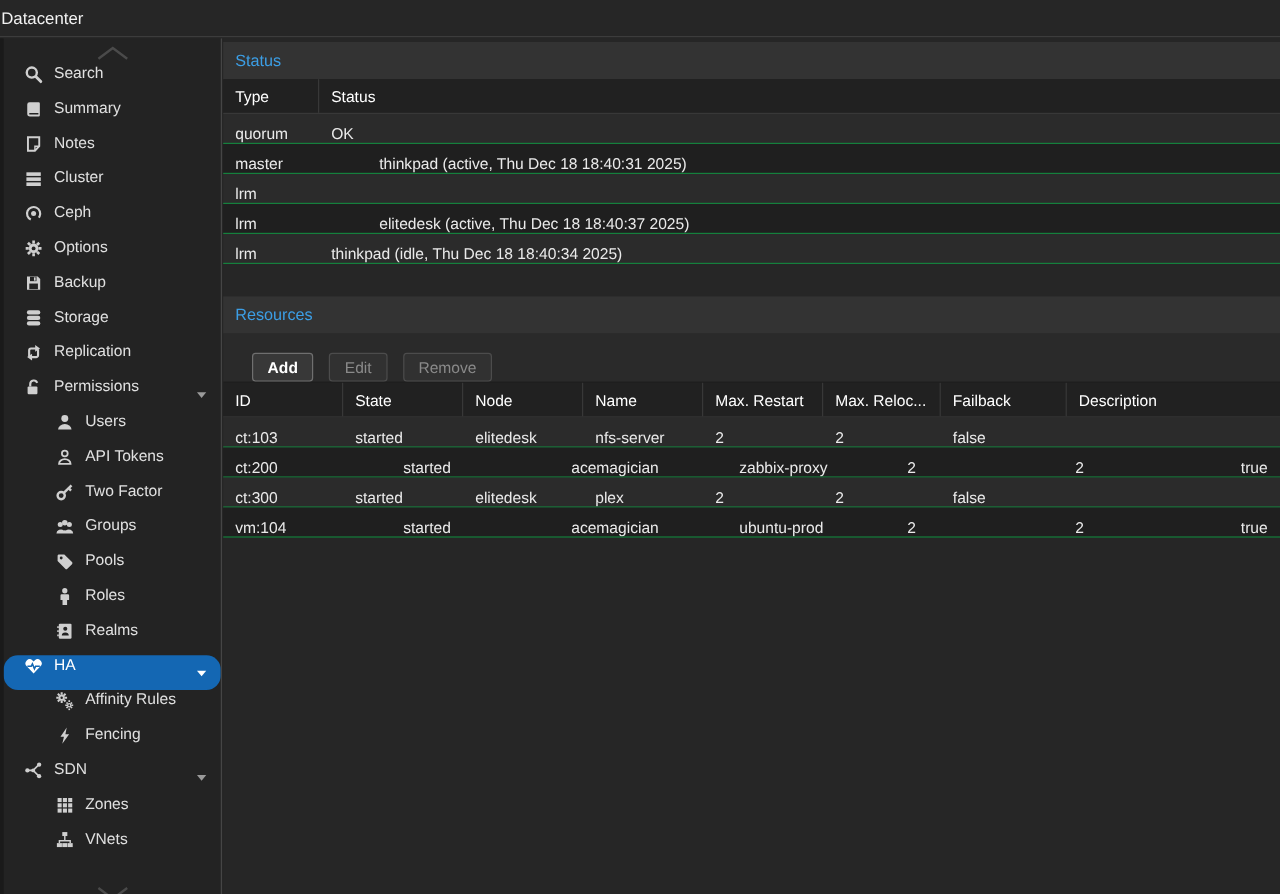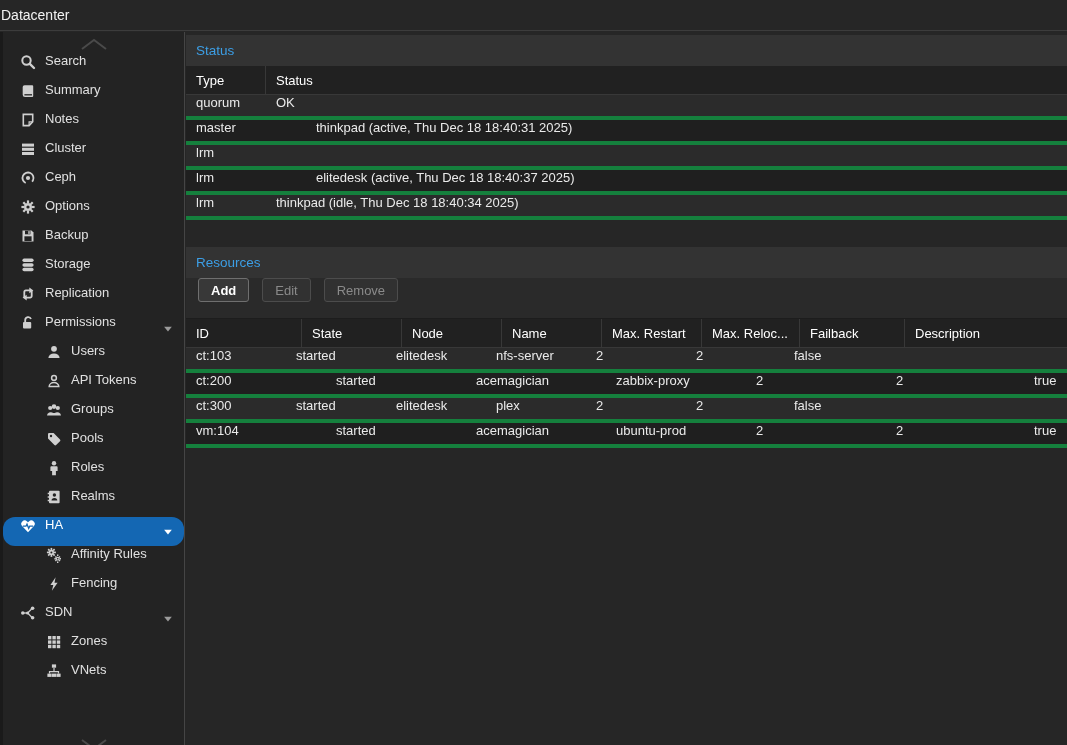--- a/index.html
+++ b/index.html
@@ -52,31 +52,31 @@
   #resources-thead{top:287px;}
   .th{
     display:flex;align-items:center;padding-left:10px;box-sizing:border-box;
     height:100%;border-right:1px solid #383838;overflow:hidden;white-space:nowrap;
   }
   .th:last-child{border-right:none;flex:1;}
   .rows{position:absolute;left:0;width:881px;}
   #status-rows{top:63px;}
   #resources-rows{top:316px;}
   .trow{
-    height:25px;display:flex;align-items:flex-start;font-size:13px;color:#eaeaea;
-    border-bottom:4px solid #15803d;box-sizing:border-box;cursor:default;
+    height:25px;display:flex;align-items:flex-end;font-size:13px;color:#eaeaea;
+    border-bottom:1px solid #15803d;box-sizing:border-box;cursor:default;
   }
   .trow.odd{background:#2b2b2b;}
   .trow.even{background:#1f1f1f;gap:40px;}
   .td{padding-left:10px;box-sizing:border-box;overflow:hidden;white-space:nowrap;flex:none;}
   .td:last-child{flex:1;}
   
   .toolbar{
     position:absolute;left:0;top:246px;width:881px;height:41px;background:#2a2a2a;
-    display:flex;align-items:flex-start;padding-left:12px;box-sizing:border-box;gap:13px;
+    display:flex;align-items:flex-end;padding-left:24px;box-sizing:border-box;gap:13px;
     border-bottom:1px solid #1d1d1d;
   }
   .btn{
     height:24px;padding:0 12px;background:#383838;border:1px solid #6f6f6f;
     border-radius:3px;color:#ffffff;font-size:13px;font-weight:bold;
     display:flex;align-items:center;cursor:pointer;font-family:"Liberation Sans",sans-serif;
   }
   .btn.disabled{color:#8a8a8a;border-color:#4c4c4c;background:#313131;font-weight:normal;cursor:default;}
 </style>
 </head>
@@ -218,20 +218,30 @@
         <span class="lbl">Users</span>
       </div>
       <div class="nav-item lvl1">
         <span class="ic">
           <svg width="16" height="16" viewBox="0 0 16 16">
             <circle cx="8" cy="4.9" r="2.4" fill="none" stroke="#cfcfcf" stroke-width="1.5"></circle>
             <path d="M3.2 13.6 a4.8 4 0 0 1 9.6 0 z" fill="none" stroke="#cfcfcf" stroke-width="1.5"></path>
           </svg>
         </span>
         <span class="lbl">API Tokens</span>
+      </div>
+      <div class="nav-item lvl1">
+        <span class="ic">
+          <svg width="16" height="16" viewBox="0 0 16 16">
+            <circle cx="5" cy="11" r="3" fill="none" stroke="#cfcfcf" stroke-width="2"></circle>
+            <line x1="7.2" y1="8.8" x2="13.6" y2="2.4" stroke="#cfcfcf" stroke-width="2"></line>
+            <line x1="11.2" y1="4.8" x2="13.2" y2="6.8" stroke="#cfcfcf" stroke-width="2"></line>
+          </svg>
+        </span>
+        <span class="lbl">Two Factor</span>
       </div>
       <div class="nav-item lvl1">
         <span class="ic">
           <svg width="16" height="16" viewBox="0 0 16 16">
             <g fill="#cfcfcf">
               <circle cx="4.2" cy="6" r="2.1"></circle>
               <circle cx="11.8" cy="6" r="2.1"></circle>
               <circle cx="8" cy="4.6" r="2.3"></circle>
               <path d="M1 13.6 a3.8 3.4 0 0 1 6.2 -2.6 a3.9 3.6 0 0 1 1.6 0 a3.8 3.4 0 0 1 6.2 2.6 z"></path>
             </g>
@@ -408,21 +418,21 @@
 
   <div class="panel-title" id="resources-title">
     <span>Resources</span>
   </div>
   <div class="toolbar">
     <button class="btn" id="btn-add">Add</button>
     <button class="btn disabled" id="btn-edit">Edit</button>
     <button class="btn disabled" id="btn-remove">Remove</button>
   </div>
   <div class="thead" id="resources-thead">
-      <div class="th" style="width: 116px;">ID</div>
+      <div class="th" style="width: 100px;">ID</div>
       <div class="th" style="width: 100px;">State</div>
       <div class="th" style="width: 100px;">Node</div>
       <div class="th" style="width: 100px;">Name</div>
       <div class="th" style="width: 100px;">Max. Restart</div>
       <div class="th" style="width: 98px;">Max. Reloc...</div>
       <div class="th" style="width: 105px;">Failback</div>
       <div class="th">Description</div>
     </div>
   <div class="rows" id="resources-rows">
       <div class="trow odd">

